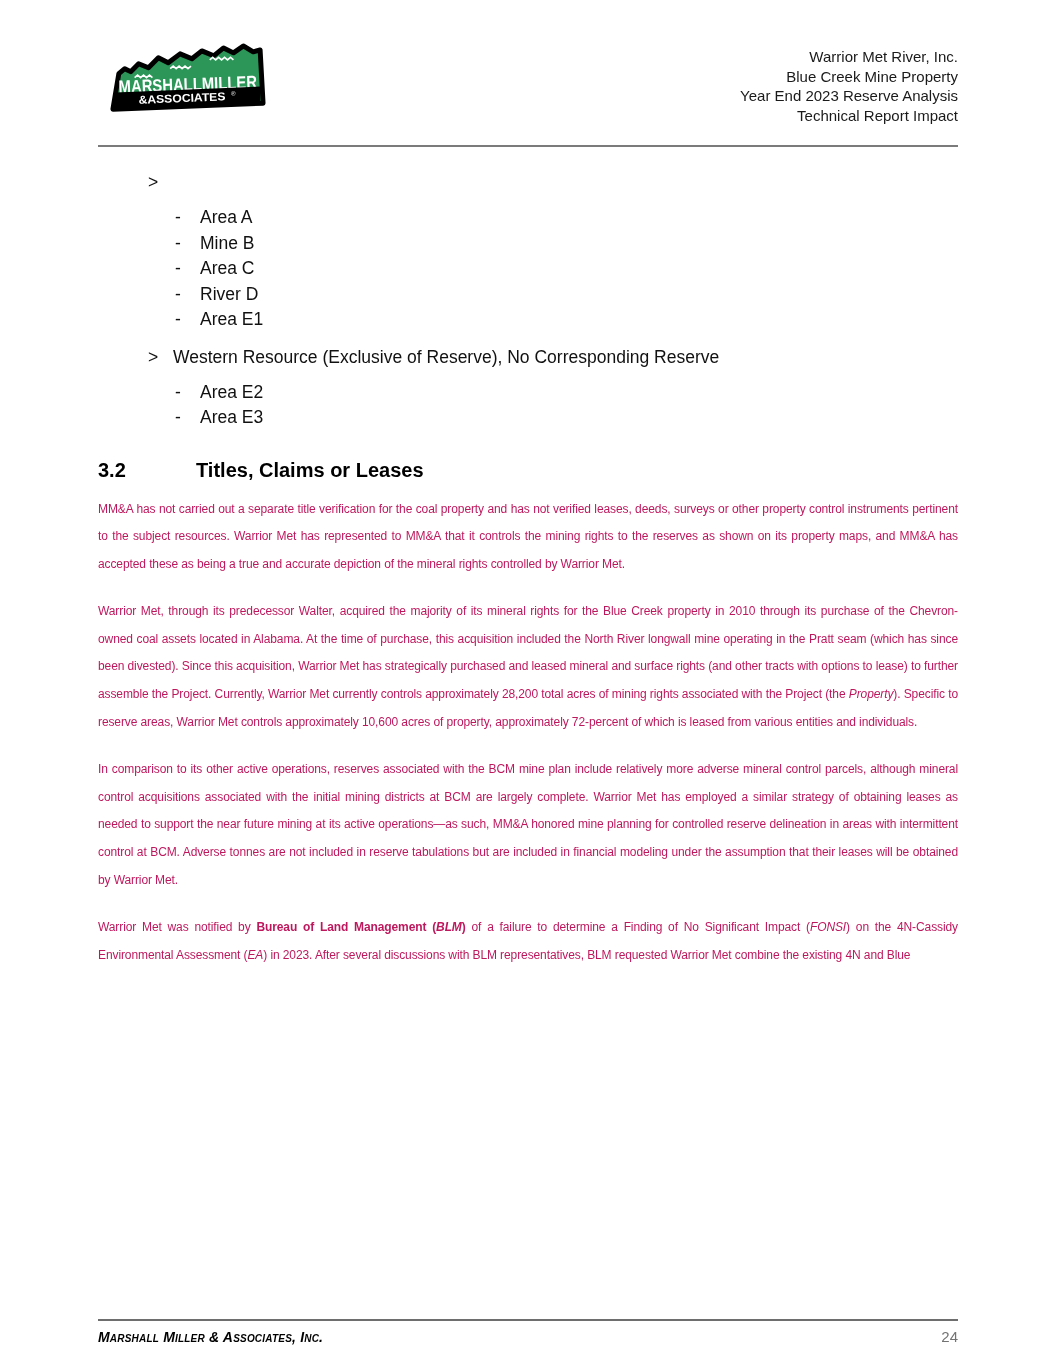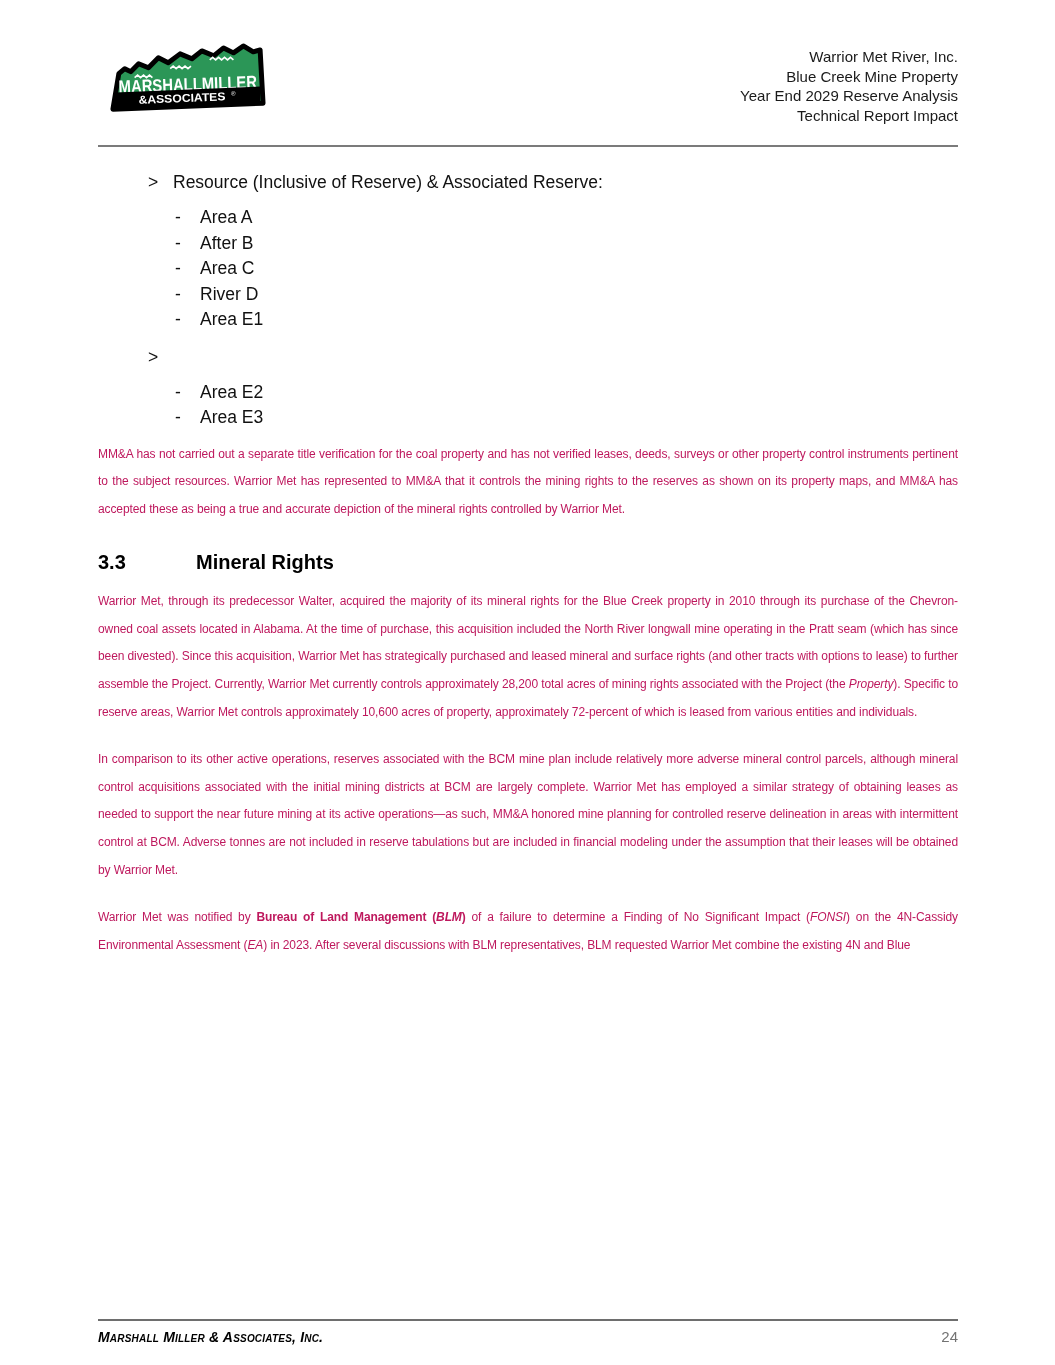--- a/index.html
+++ b/index.html
@@ -110,75 +110,75 @@
           <polyline points="106,18 109,15.5 112,18 115,15.5 118,18 121,15.5 124,18 127,15.5 130,18" fill="none" stroke="#ffffff" stroke-width="1.7"></polyline>
           <text x="84" y="49" text-anchor="middle" fill="#ffffff" font-family="Liberation Sans, sans-serif" font-weight="700" font-size="18" textLength="140" lengthAdjust="spacingAndGlyphs" transform="rotate(-2 84 49)">MARSHALLMILLER</text>
           <polygon points="11,51 157,45 157,61 11,67" fill="#000000"></polygon>
           <text x="78" y="60.5" text-anchor="middle" fill="#ffffff" font-family="Liberation Sans, sans-serif" font-weight="700" font-size="11.5" textLength="88" lengthAdjust="spacingAndGlyphs" transform="rotate(-2.3 84 58)">&amp;ASSOCIATES</text>
           <text x="128" y="56" fill="#ffffff" font-family="Liberation Sans, sans-serif" font-size="6" transform="rotate(-2.3 84 58)">®</text>
         </svg>
       </div>
       <div class="header-right">
         <div>Warrior Met River, Inc.</div>
         <div>Blue Creek Mine Property</div>
-        <div>Year End 2029 Reserve Analysis</div>
+        <div>Year End 2023 Reserve Analysis</div>
         <div>Technical Report Impact</div>
       </div>
     </div>
 
     <hr class="header-rule">
 
     <div class="list-block">
         <div class="l1-item">
           <span class="l1-marker">&gt;</span>
-          <span>Resource (Inclusive of Reserve) &amp; Associated Reserve:</span>
         </div>
         <div class="sub-list">
           <div class="l2-item">
             <span class="l2-marker">-</span>
             <span>Area A</span>
           </div>
           <div class="l2-item">
             <span class="l2-marker">-</span>
-            <span>After B</span>
+            <span>Mine B</span>
           </div>
           <div class="l2-item">
             <span class="l2-marker">-</span>
             <span>Area C</span>
           </div>
           <div class="l2-item">
             <span class="l2-marker">-</span>
             <span>River D</span>
           </div>
           <div class="l2-item">
             <span class="l2-marker">-</span>
             <span>Area E1</span>
           </div>
         </div>
         <div class="l1-item">
           <span class="l1-marker">&gt;</span>
+          <span>Western Resource (Exclusive of Reserve), No Corresponding Reserve</span>
         </div>
         <div class="sub-list">
           <div class="l2-item">
             <span class="l2-marker">-</span>
             <span>Area E2</span>
           </div>
           <div class="l2-item">
             <span class="l2-marker">-</span>
             <span>Area E3</span>
           </div>
         </div>
       </div>
 
     <div>
+        <div class="section-heading">
+          <span class="section-number">3.2</span>
+          <span>Titles, Claims or Leases</span>
+        </div>
         <p class="paragraph"><span>MM&amp;A has not carried out a separate title verification for the coal property and has not verified leases, deeds, surveys or other property control instruments pertinent to the subject resources.  Warrior Met has represented to MM&amp;A that it controls the mining rights to the reserves as shown on its property maps, and MM&amp;A has accepted these as being a true and accurate depiction of the mineral rights controlled by Warrior Met.</span></p>
-        <div class="section-heading">
-          <span class="section-number">3.3</span>
-          <span>Mineral Rights</span>
-        </div>
         <p class="paragraph"><span>Warrior Met, through its predecessor Walter, acquired the majority of its mineral rights for the Blue Creek property in 2010 through its purchase of the Chevron-owned coal assets located in Alabama.  At the time of purchase, this acquisition included the North River longwall mine operating in the Pratt seam (which has since been divested).  Since this acquisition, Warrior Met has strategically purchased and leased mineral and surface rights (and other tracts with options to lease) to further assemble the Project.  Currently, Warrior Met currently controls approximately 28,200 total acres of mining rights associated with the Project (the </span><span style="font-style: italic;">Property</span><span>).  Specific to reserve areas, Warrior Met controls approximately 10,600 acres of property, approximately 72-percent of which is leased from various entities and individuals.</span></p>
         <p class="paragraph"><span>In comparison to its other active operations, reserves associated with the BCM mine plan include relatively more adverse mineral control parcels, although mineral control acquisitions associated with the initial mining districts at BCM are largely complete.  Warrior Met has employed a similar strategy of obtaining leases as needed to support the near future mining at its active operations—as such, MM&amp;A honored mine planning for controlled reserve delineation in areas with intermittent control at BCM.  Adverse tonnes are not included in reserve tabulations but are included in financial modeling under the assumption that their leases will be obtained by Warrior Met.</span></p>
         <p class="paragraph"><span>Warrior Met was notified by </span><span style="font-weight: 700;">Bureau of Land Management (</span><span style="font-weight: 700; font-style: italic;">BLM</span><span style="font-weight: 700;">)</span><span> of a failure to determine a Finding of No Significant Impact (</span><span style="font-style: italic;">FONSI</span><span>) on the 4N-Cassidy Environmental Assessment (</span><span style="font-style: italic;">EA</span><span>) in 2023.  After several discussions with BLM representatives, BLM requested Warrior Met combine the existing 4N and Blue</span></p>
       </div>
 
   </div>
 
   <div class="footer">
     <hr class="footer-rule">
     <div class="footer-line">

